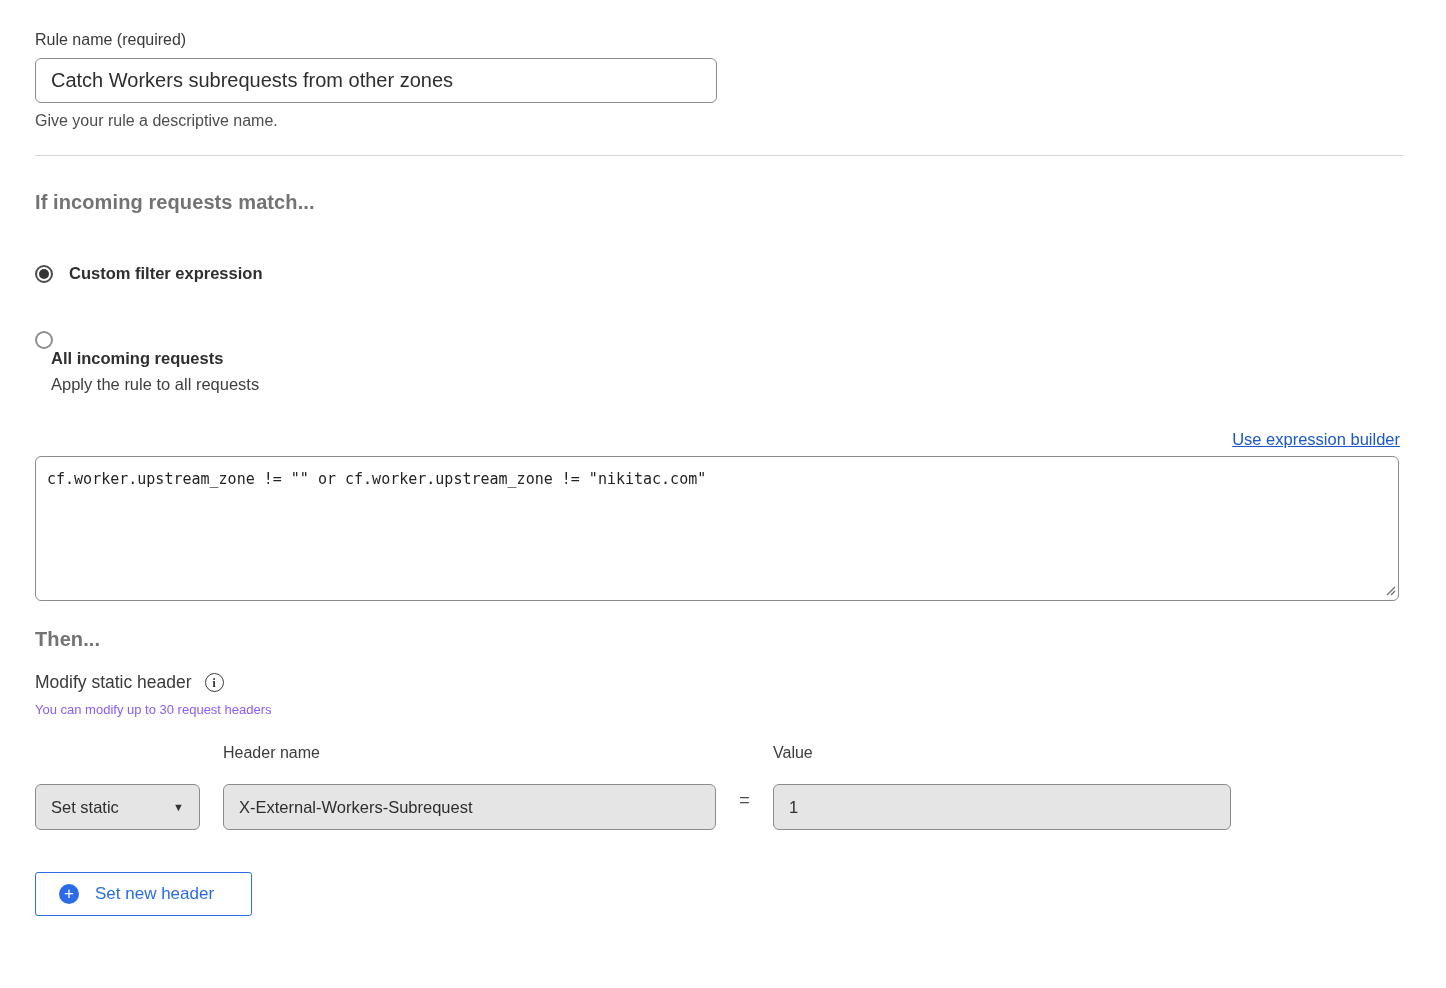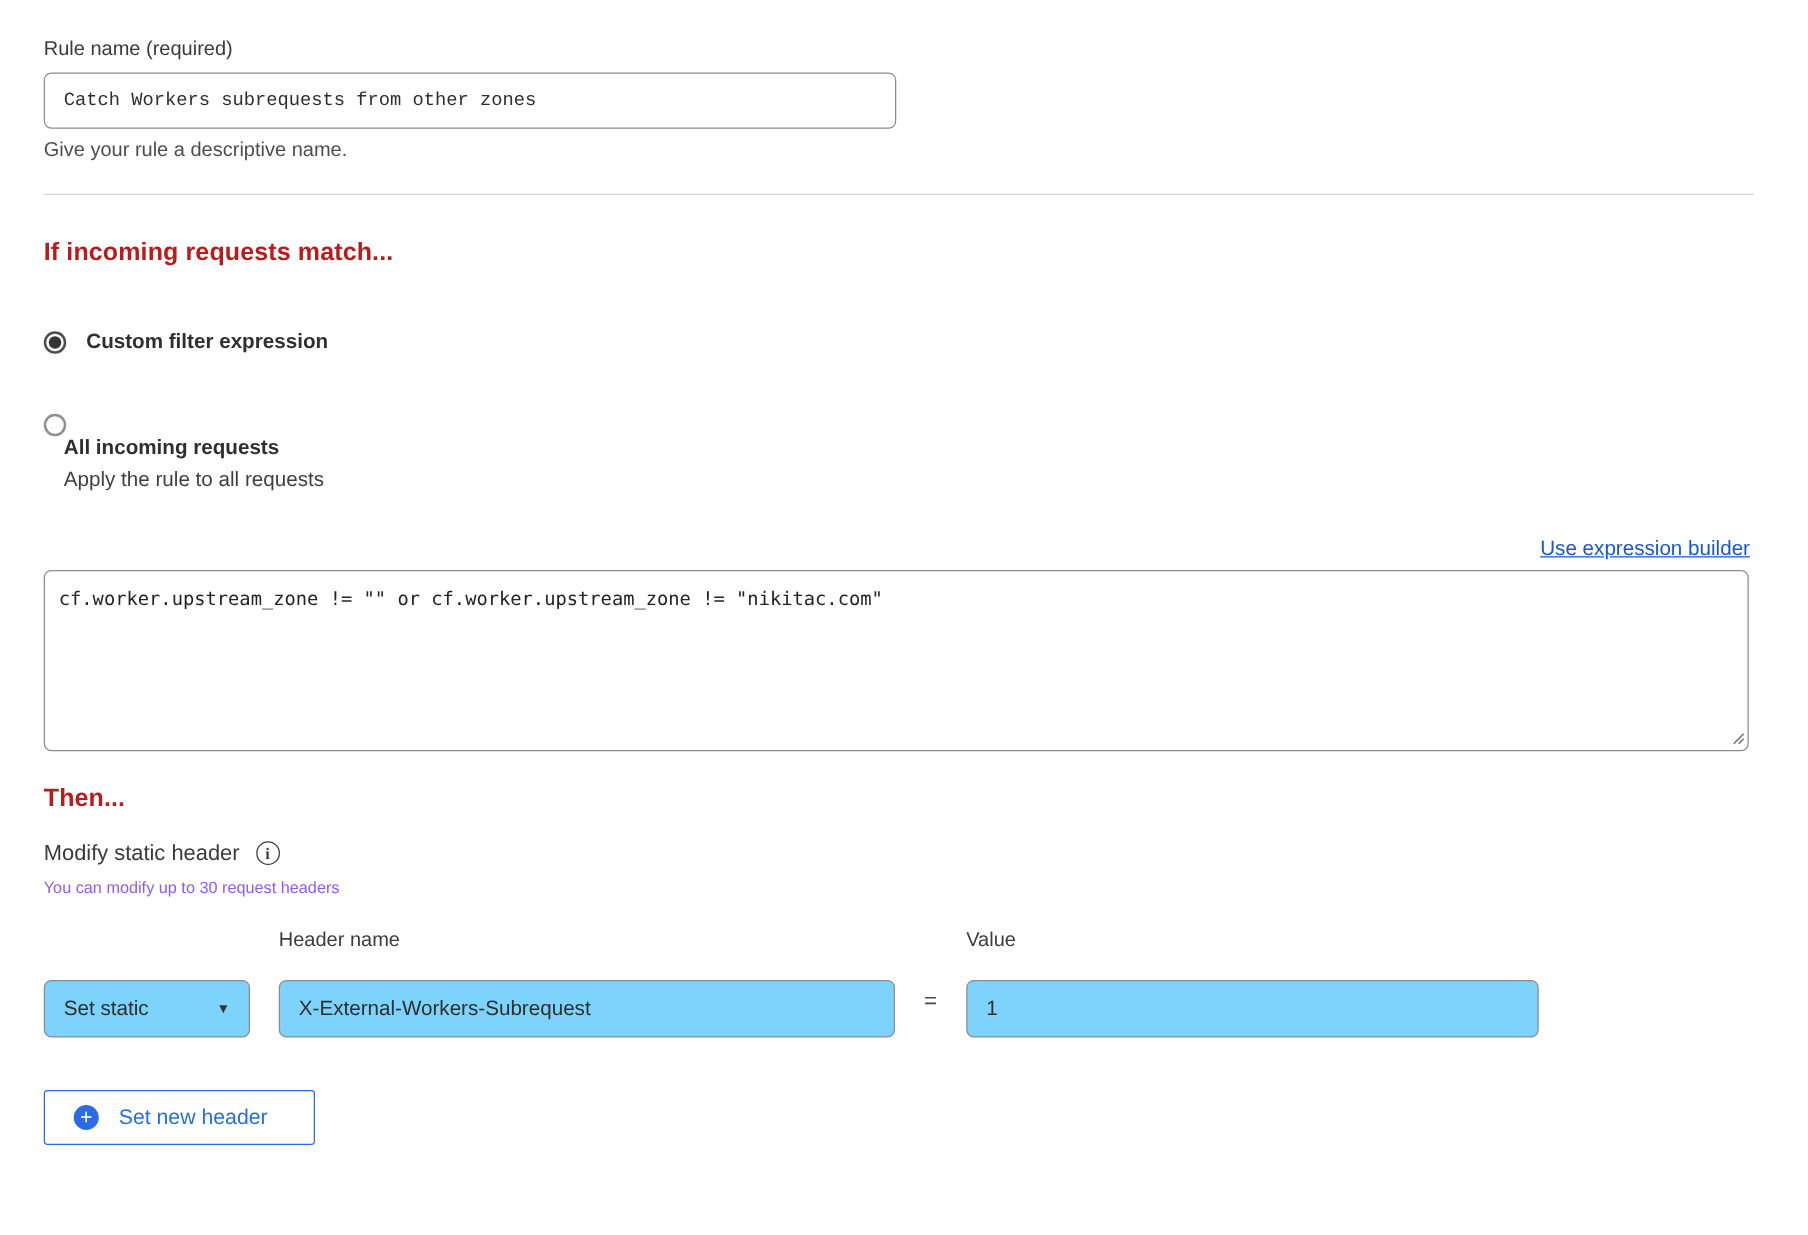--- a/index.html
+++ b/index.html
@@ -18,42 +18,42 @@
 
   
   .field-label { font-size: 16px; color: #3a3a3a; }
   .rule-name-input {
     display: block;
     margin-top: 9px;
     width: 682px; height: 45px;
     border: 1px solid #8c8c8c;
     border-radius: 6px;
     padding: 0 15px;
-    font-family: Liberation Mono, monospace;
-    font-size: 15px;
+    font-family: Liberation Sans, sans-serif;
+    font-size: 20px;
     color: #2e2e2e;
     outline: none;
     background: #fff;
   }
   .help-text { margin-top: 9px; font-size: 16px; color: #4d4d4d; }
 
   .divider {
     margin-top: 25px;
     width: 1368px;
     border: none;
     border-top: 1px solid #d6d6d6;
     height: 0;
   }
 
   
   .section-heading {
     margin-top: 35px;
     font-size: 20px;
     font-weight: bold;
-    color: #b91c1c;
+    color: #737373;
     letter-spacing: 0.1px;
   }
   .radio-item { display: flex; margin-top: 50px; }
   .radio-item + .radio-item { margin-top: 47px; flex-direction: column; }
   .radio {
     flex: 0 0 auto;
     width: 18px; height: 18px;
     margin-top: 1px;
     border: 2px solid #8f8f8f;
     border-radius: 50%;
@@ -133,21 +133,21 @@
     width: 57px;
     display: flex; align-items: center; justify-content: center;
     padding-top: 27px;
     font-size: 18px; color: #4a4a4a;
   }
   .hcol-value { width: 458px; }
   .control {
     height: 46px;
     border: 1px solid #8c8c8c;
     border-radius: 6px;
-    background: #7dd3fc;
+    background: #e5e5e5;
     font-family: "Liberation Sans", sans-serif;
     font-size: 16.5px;
     color: #2e2e2e;
   }
   .op-select {
     display: flex;
     align-items: center;
     justify-content: space-between;
     padding: 0 15px;
     cursor: pointer;

